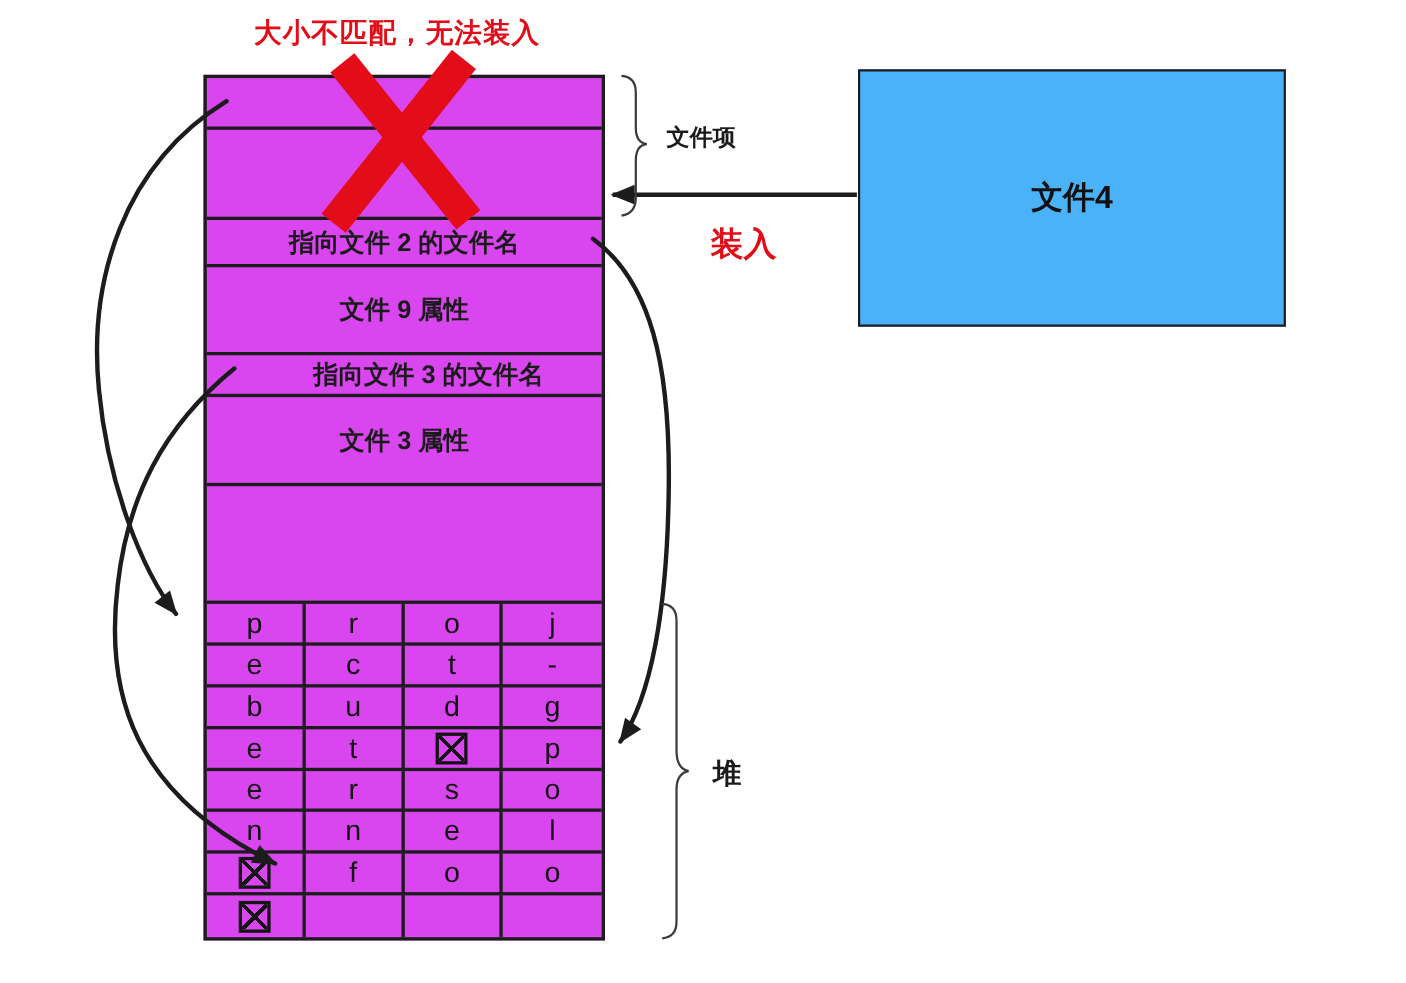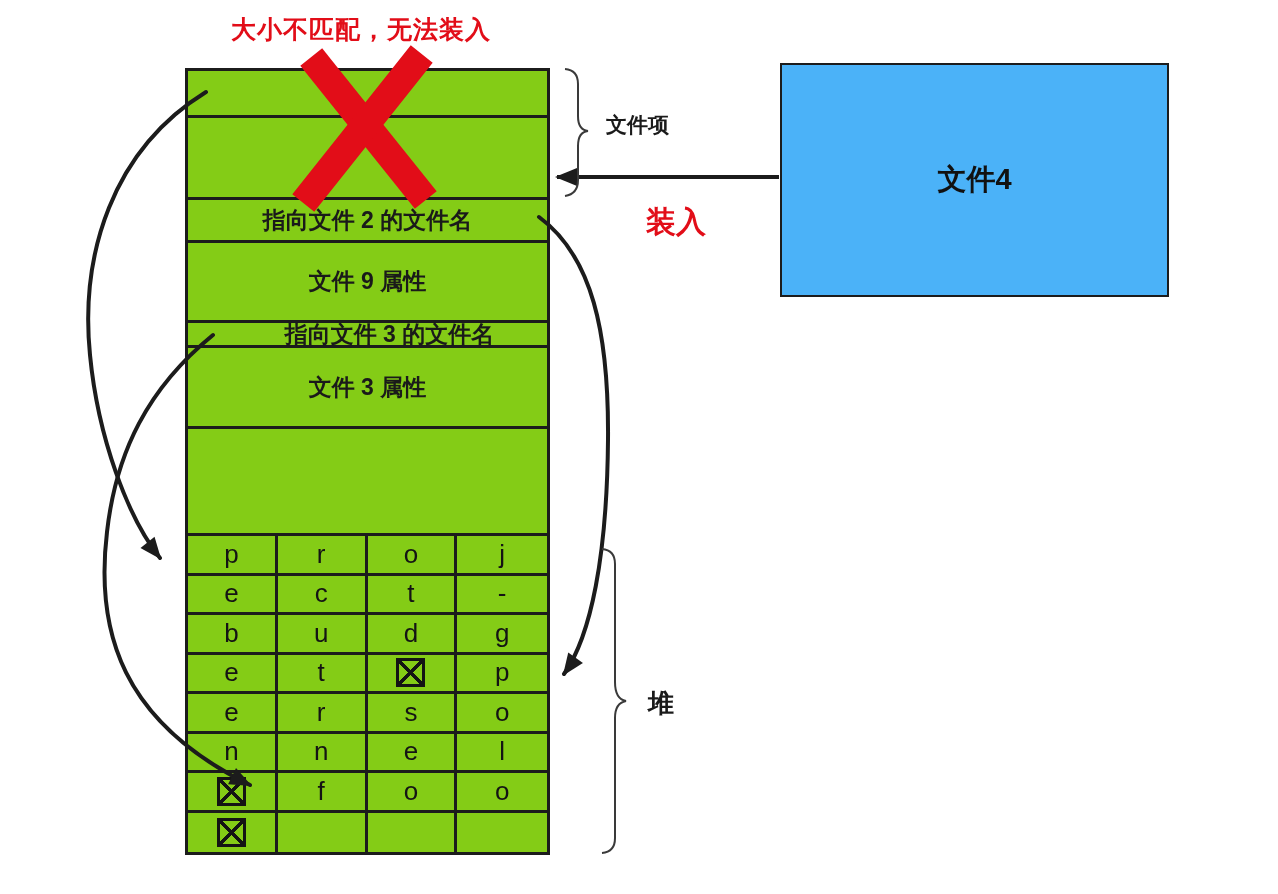--- a/index.html
+++ b/index.html
@@ -21,33 +21,33 @@
     position:absolute;left:606px;top:111px;
     font-size:21px;font-weight:700;color:#1a1a1a;white-space:nowrap;
   }
   .heap-label{
     position:absolute;left:648px;top:686px;
     font-size:26px;font-weight:700;color:#1a1a1a;white-space:nowrap;
   }
 
   .dir-table{
     position:absolute;left:185px;top:68px;width:365px;height:787px;
-    border:3px solid #1c1c1c;box-sizing:border-box;background:#84cc16;
+    border:3px solid #1c1c1c;box-sizing:border-box;background:#d946ef;
     display:flex;flex-direction:column;z-index:2;text-align:center;
   }
   .dir-row{
     box-sizing:border-box;border-bottom:3px solid #1c1c1c;
     display:flex;align-items:center;justify-content:center;
     font-size:23px;font-weight:700;color:#1a1a1a;white-space:nowrap;
   }
   .r-free1{height:47px;}
   .r-free2{height:82px;}
   .r-name2{height:43px;}
   .r-attr2{height:80px;}
-  .r-name3{height:25px;padding-left:44px;}
+  .r-name3{height:38px;padding-left:44px;}
   .r-attr3{height:81px;}
   .r-space{height:107px;}
 
   .heap-grid{
     flex:1;display:grid;
     grid-template-columns:repeat(4,1fr);
     grid-template-rows:repeat(8,1fr);
   }
   .cell{
     box-sizing:border-box;border-right:3px solid #1c1c1c;border-bottom:3px solid #1c1c1c;

